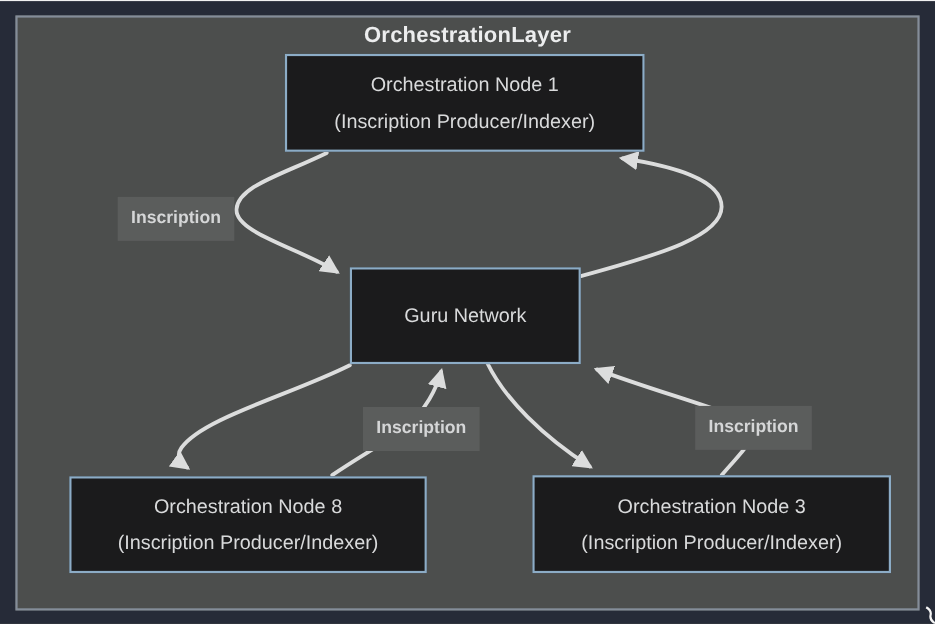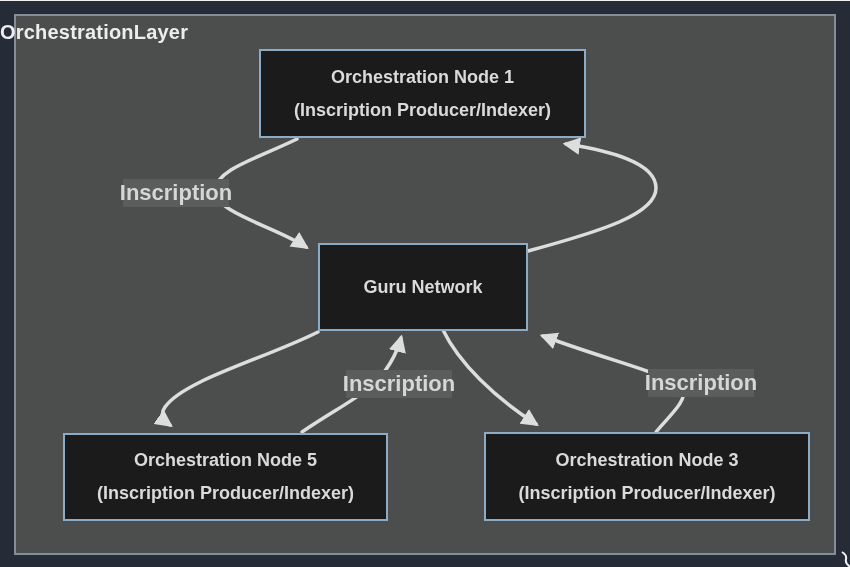--- a/index.html
+++ b/index.html
@@ -13,37 +13,37 @@
     font-family:"Liberation Sans","DejaVu Sans",sans-serif;
     border-top:1px solid #f2f2f2;box-sizing:border-box;
   }
   #stage{position:relative;width:850px;height:567px;}
   .canvas{
     position:absolute;left:14px;top:13px;width:822px;height:541px;
     background:var(--canvas_bg);border:2px solid var(--canvas_border);
     box-sizing:border-box;
   }
   .title{
-    position:absolute;left:0;top:20px;width:850px;text-align:left;
+    position:absolute;left:0;top:20px;width:850px;text-align:center;
     color:var(--title_text);font-size:20px;font-weight:600;letter-spacing:0.2px;
   }
   .node{
     position:absolute;background:var(--node_bg);border:2px solid var(--node_border);
-    box-sizing:border-box;color:var(--node_text);font-size:18px;font-weight:700;
+    box-sizing:border-box;color:var(--node_text);font-size:18px;font-weight:400;
     display:flex;flex-direction:column;align-items:center;justify-content:center;
     text-align:center;line-height:33px;z-index:3;
   }
   #node1{left:259px;top:48px;width:327px;height:89px;}
   #guru {left:318px;top:242px;width:210px;height:88px;align-items:center;}
   #node2{left:63px;top:432px;width:325px;height:88px;}
   #node3{left:484px;top:431px;width:326px;height:89px;}
   .edge-label{
     position:absolute;background:var(--label_bg);color:var(--label_text);
-    font-size:22px;font-weight:600;padding:0;width:106px;height:28px;
-    display:flex;align-items:center;justify-content:center;z-index:2;margin-left:16px;
+    font-size:16px;font-weight:600;padding:0;width:106px;height:40px;
+    display:flex;align-items:center;justify-content:center;z-index:2;
   }
   #label-left  {left:107px;top:178px;}
   #label-middle{left:330px;top:369px;}
   #label-right {left:632px;top:368px;}
   svg.edges{position:absolute;left:0;top:0;z-index:1;pointer-events:none;}
   svg.edges path.edge{stroke:var(--arrow);stroke-width:3.5;fill:none;stroke-linecap:round;}
   .cursor-mark{stroke:#f5f5f5;stroke-width:2;fill:none;}
 </style>
 </head>
 <body>
@@ -72,21 +72,21 @@
   <div class="node" id="node1">
     <span>Orchestration Node 1</span>
     <span>(Inscription Producer/Indexer)</span>
   </div>
 
   <div class="node" id="guru">
     <span>Guru Network</span>
   </div>
 
   <div class="node" id="node2">
-    <span>Orchestration Node 5</span>
+    <span>Orchestration Node 8</span>
     <span>(Inscription Producer/Indexer)</span>
   </div>
 
   <div class="node" id="node3">
     <span>Orchestration Node 3</span>
     <span>(Inscription Producer/Indexer)</span>
   </div>
 
   <div class="edge-label" id="label-left">Inscription</div>
   <div class="edge-label" id="label-middle">Inscription</div>

